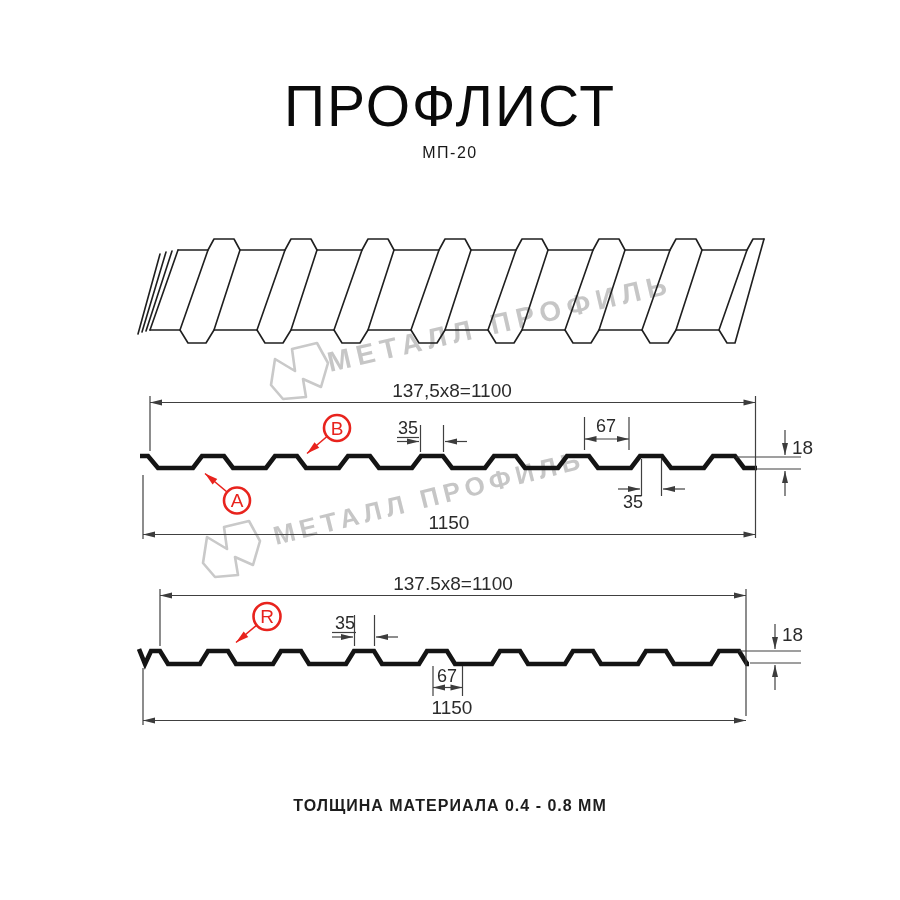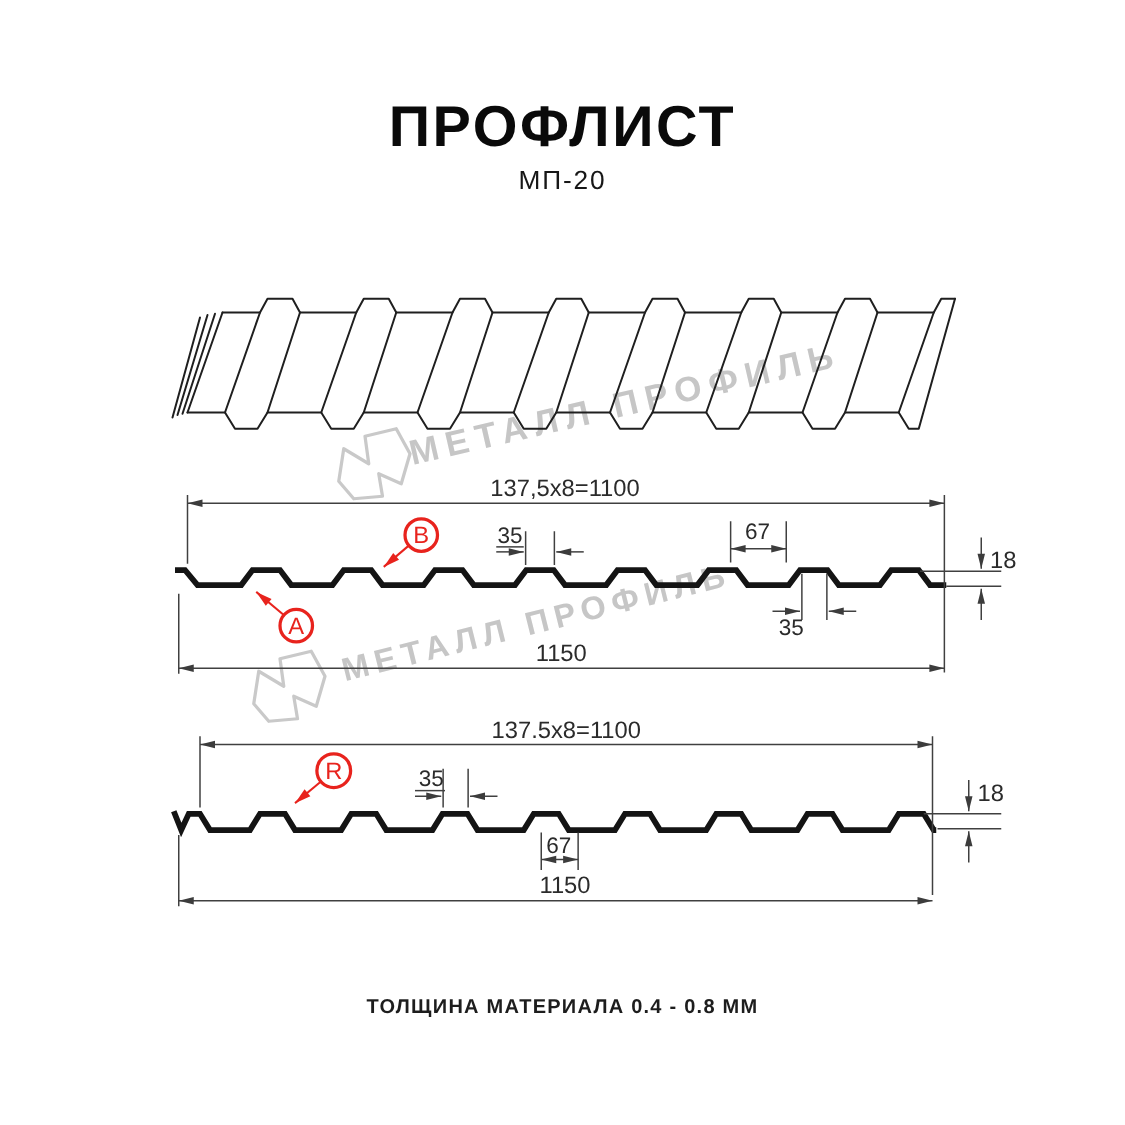--- a/index.html
+++ b/index.html
@@ -1,20 +1,20 @@
 <!DOCTYPE html>
 <html><head>
 <meta charset="utf-8">
 <style>
   html,body{margin:0;padding:0;background:#ffffff;}
   .page{position:relative;width:900px;height:900px;background:#ffffff;overflow:hidden;
         font-family:"Liberation Sans",sans-serif;}
   .hdr{position:absolute;top:78px;left:0;width:900px;text-align:center;}
-  .title{font-size:46px;font-weight:700;letter-spacing:2px;color:#0a0a0a;line-height:1.0;}
-  .subtitle{margin-top:9px;font-size:21px;font-weight:500;letter-spacing:1.5px;color:#171717;}
+  .title{font-size:57px;font-weight:400;letter-spacing:2px;color:#0a0a0a;line-height:1.0;}
+  .subtitle{margin-top:9px;font-size:16px;font-weight:500;letter-spacing:1.5px;color:#171717;}
   .ftr{position:absolute;top:797px;left:0;width:900px;text-align:center;
        font-size:16px;font-weight:700;letter-spacing:1px;color:#1d1d1d;}
   svg{position:absolute;top:0;left:0;}
   .thin{stroke:#1f1f1f;stroke-width:1.6;fill:none;stroke-linejoin:round;stroke-linecap:round;}
   .profile{stroke:#141414;stroke-width:4.6;fill:none;stroke-linejoin:miter;stroke-linecap:butt;}
   .dim{stroke:#404040;stroke-width:1.2;fill:none;}
   .dim-text{font-size:18px;fill:#2b2b2b;}
   .dim-text-lg{font-size:19px;fill:#2b2b2b;}
   .wm-text{font-size:28px;font-weight:700;letter-spacing:6px;fill:#c6c6c6;}
   .wm-text2{font-size:26px;font-weight:700;letter-spacing:5px;fill:#c6c6c6;}

